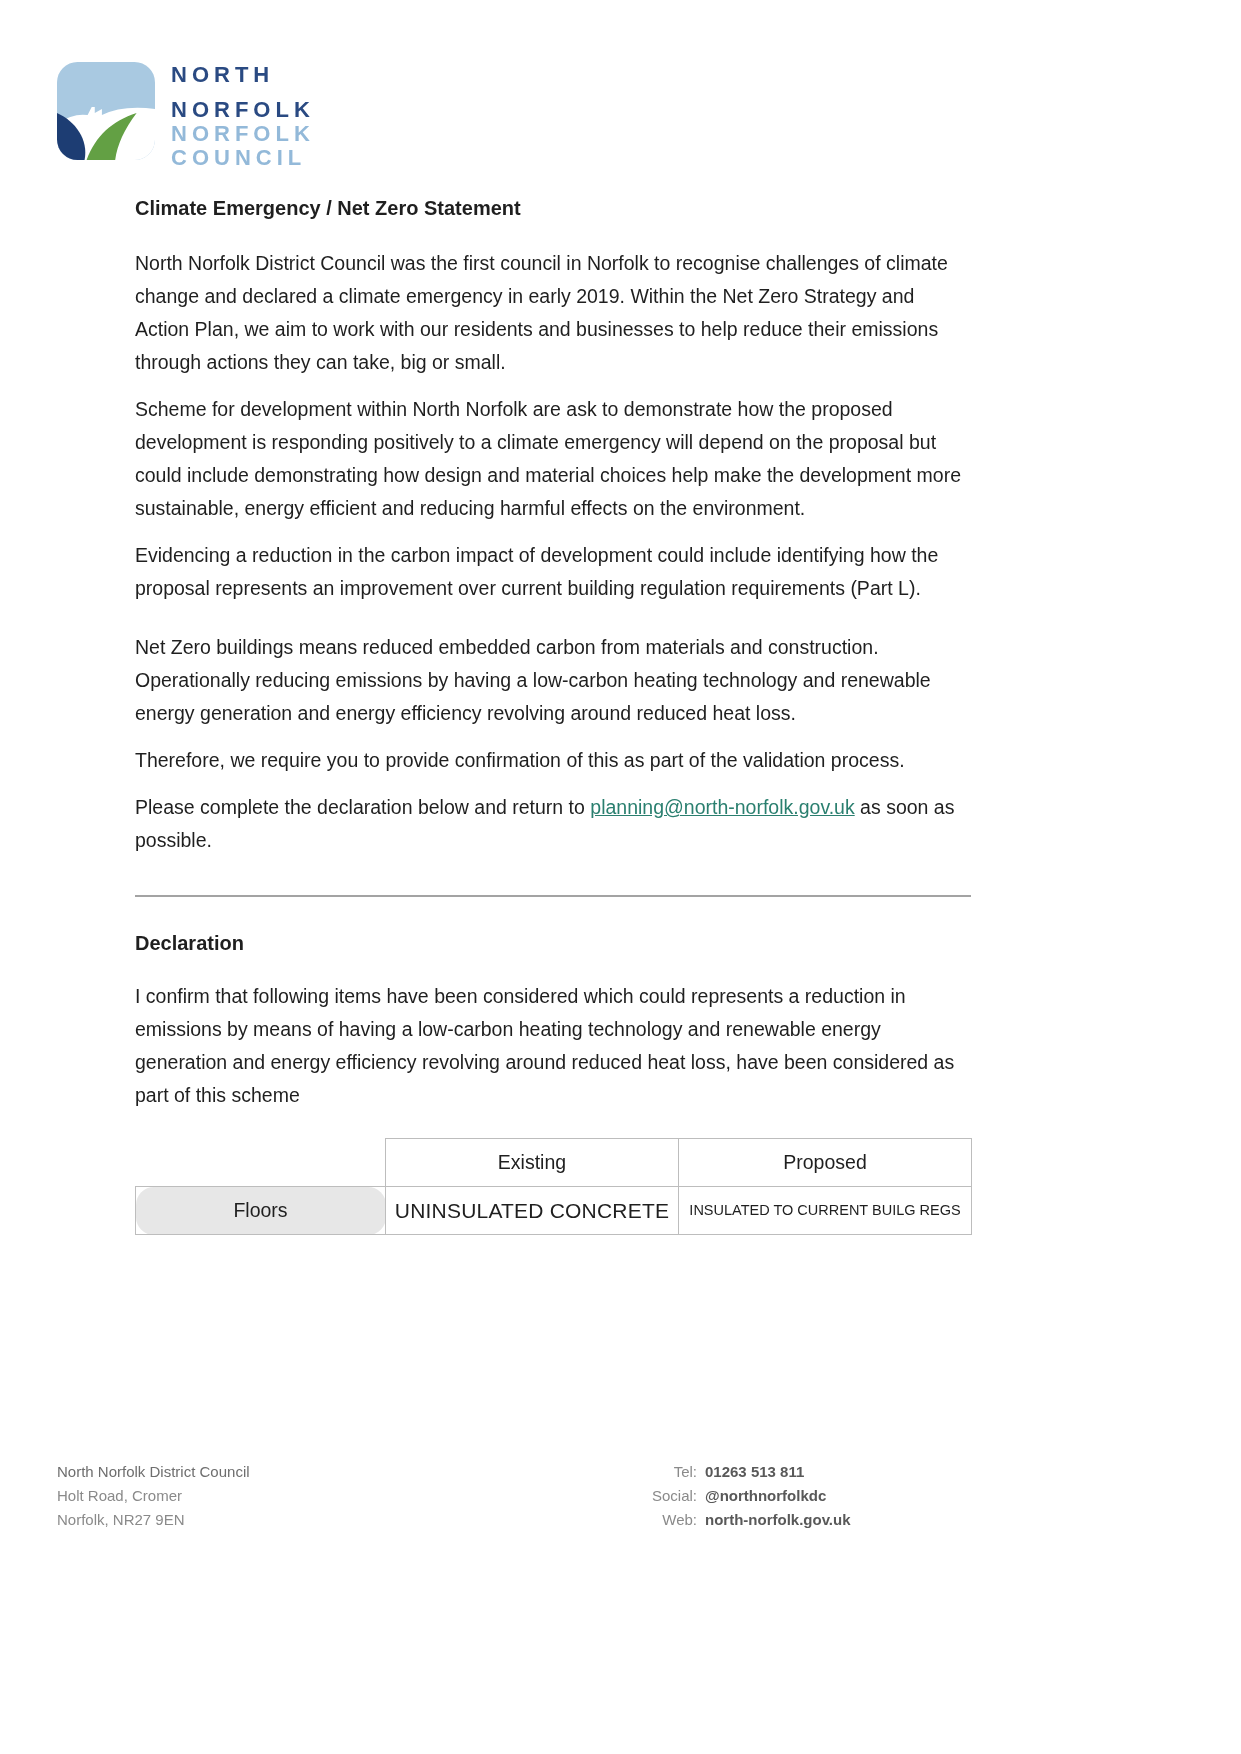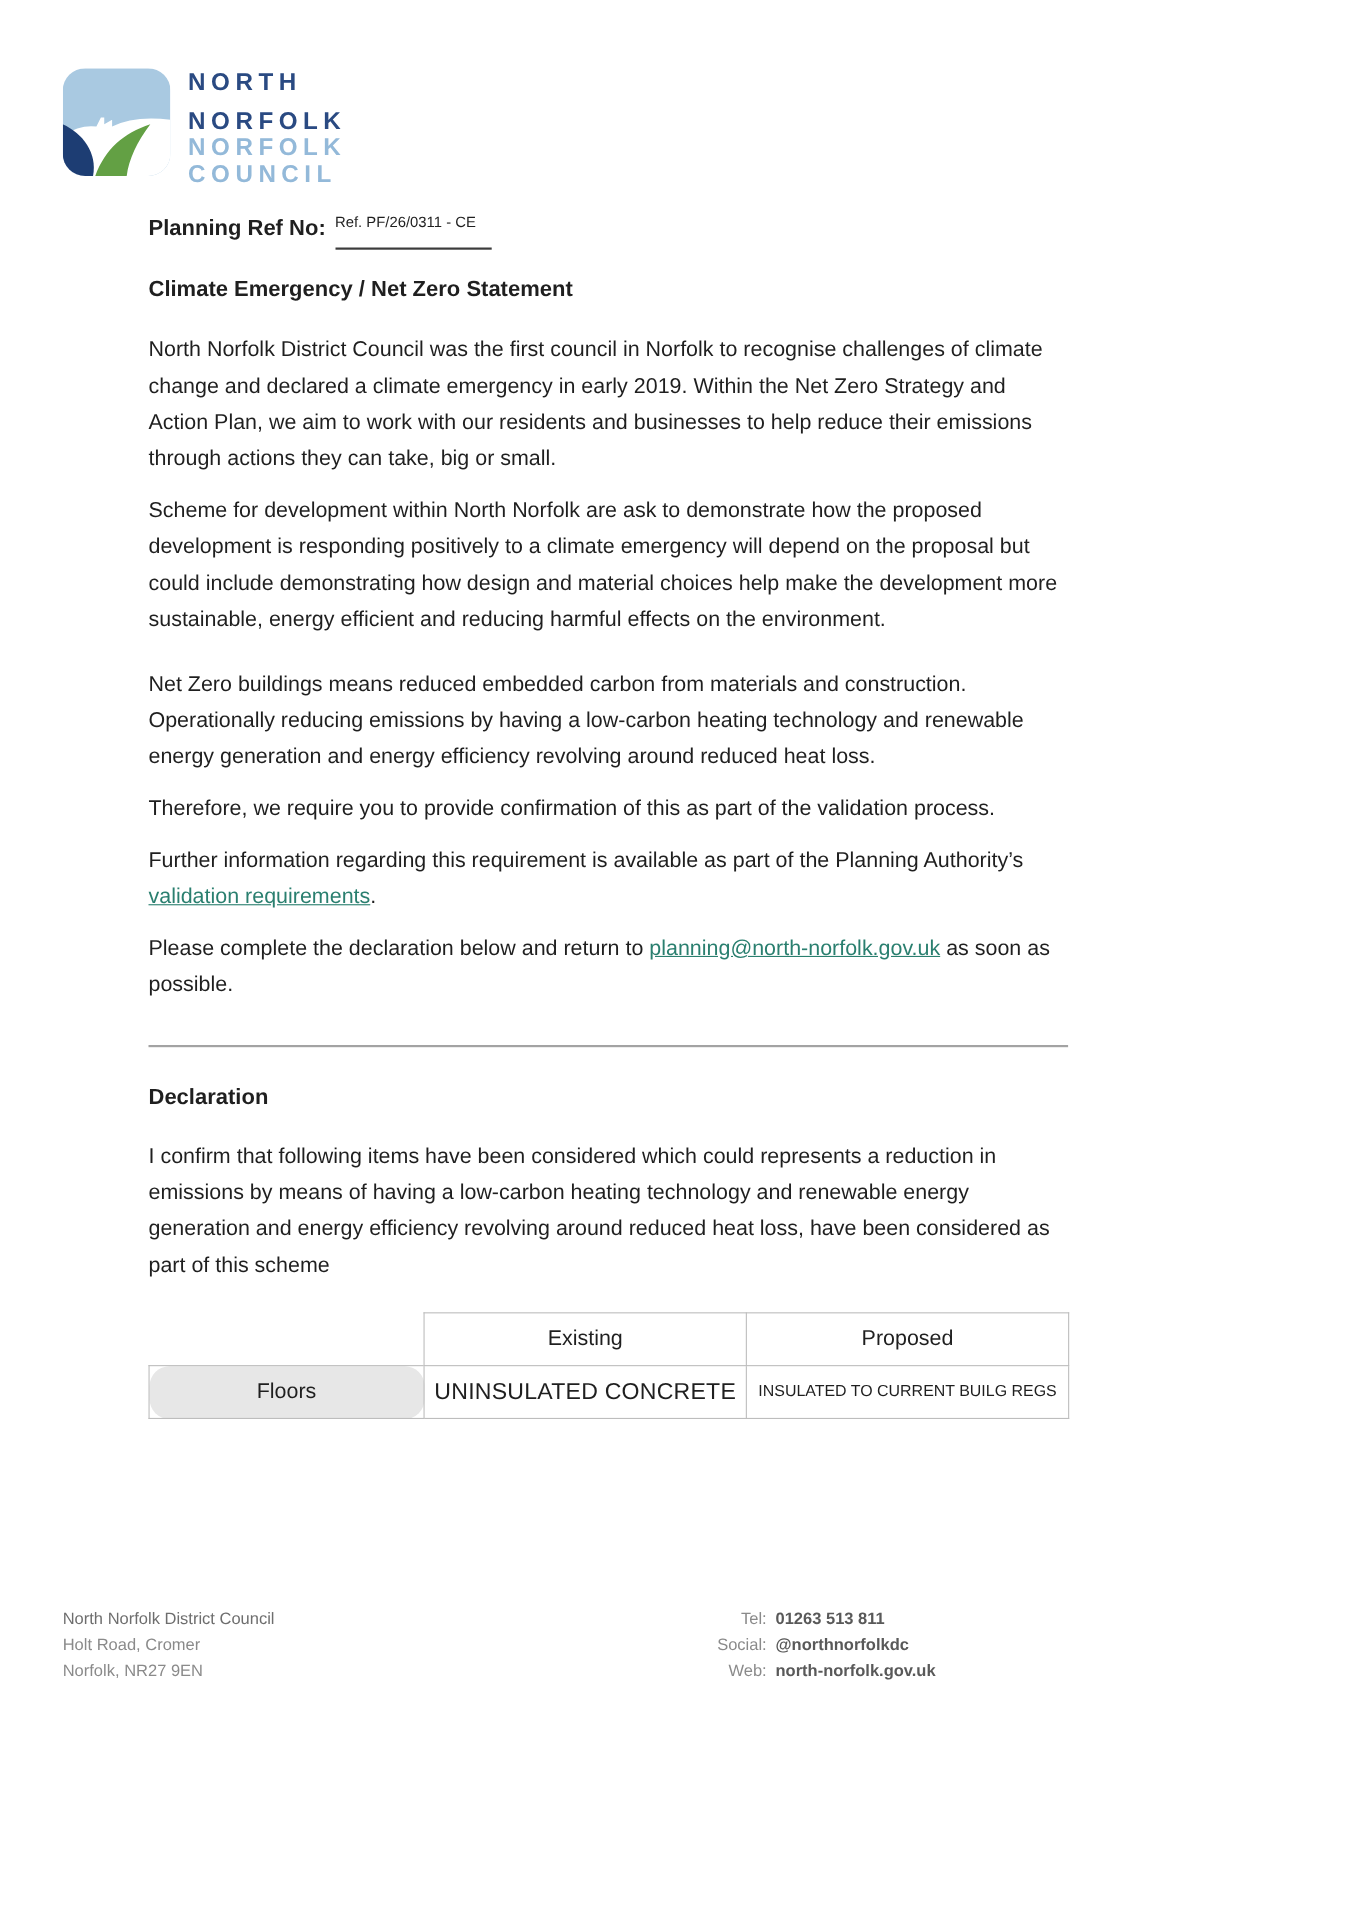--- a/index.html
+++ b/index.html
@@ -79,37 +79,33 @@
     <div class="logo-text">
       <div class="navy">NORTH</div>
       <div class="navy">NORFOLK</div>
       <div class="lblue">NORFOLK</div>
       <div class="lblue">COUNCIL</div>
     </div>
   </div>
 
   <div class="content">
 
-    <div class="ref-row">
-      <span class="ref-label">Planning Ref No:</span>
-      <span class="ref-line"><span class="ref-value">Ref. PF/26/0311 - CE</span></span>
-    </div>
 
     <div class="doc-title">Climate Emergency / Net Zero Statement</div>
 
     <p class="para">North Norfolk District Council was the first council in Norfolk to recognise challenges of climate change and declared a climate emergency in early 2019. Within the Net Zero Strategy and Action Plan, we aim to work with our residents and businesses to help reduce their emissions through actions they can take, big or small.</p>
 
     <p class="para">Scheme for development within North Norfolk are ask to demonstrate how the proposed development is responding positively to a climate emergency will depend on the proposal but could include demonstrating how design and material choices help make the development more sustainable, energy efficient and reducing harmful effects on the environment.</p>
 
+    <p class="para">Evidencing a reduction in the carbon impact of development could include identifying how the proposal represents an improvement over current building regulation requirements (Part L).</p>
 
     <p class="para extra-gap">Net Zero buildings means reduced embedded carbon from materials and construction. Operationally reducing emissions by having a low-carbon heating technology and renewable energy generation and energy efficiency revolving around reduced heat loss.</p>
 
     <p class="para">Therefore, we require you to provide confirmation of this as part of the validation process.</p>
 
-    <p class="para"><span>Further information regarding this requirement is available as part of the Planning Authority’s </span><a class="doc-link">validation requirements</a><span>.</span></p>
 
     <p class="para"><span>Please complete the declaration below and return to </span><a class="doc-link">planning@north-norfolk.gov.uk</a><span> as soon as possible.</span></p>
 
     <hr class="divider">
 
     <div class="decl-heading">Declaration</div>
 
     <p class="para">I confirm that following items have been considered which could represents a reduction in emissions by means of having a low-carbon heating technology and renewable energy generation and energy efficiency revolving around reduced heat loss, have been considered as part of this scheme</p>
 
     <table class="decl-table">

